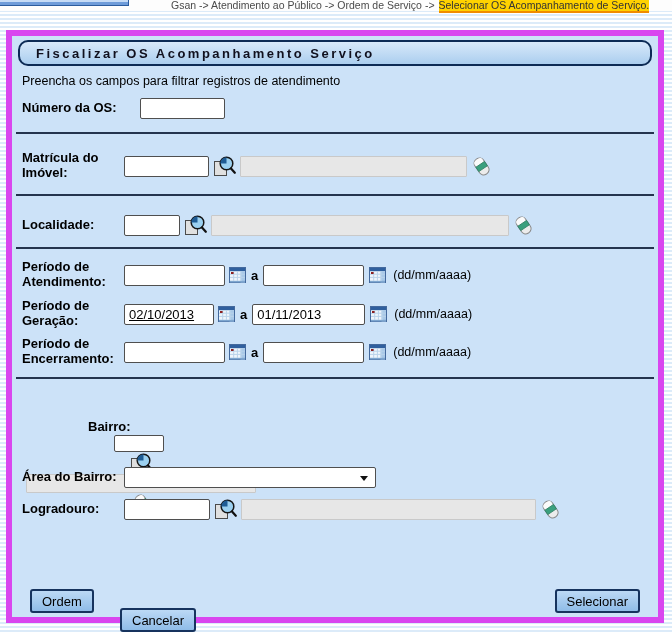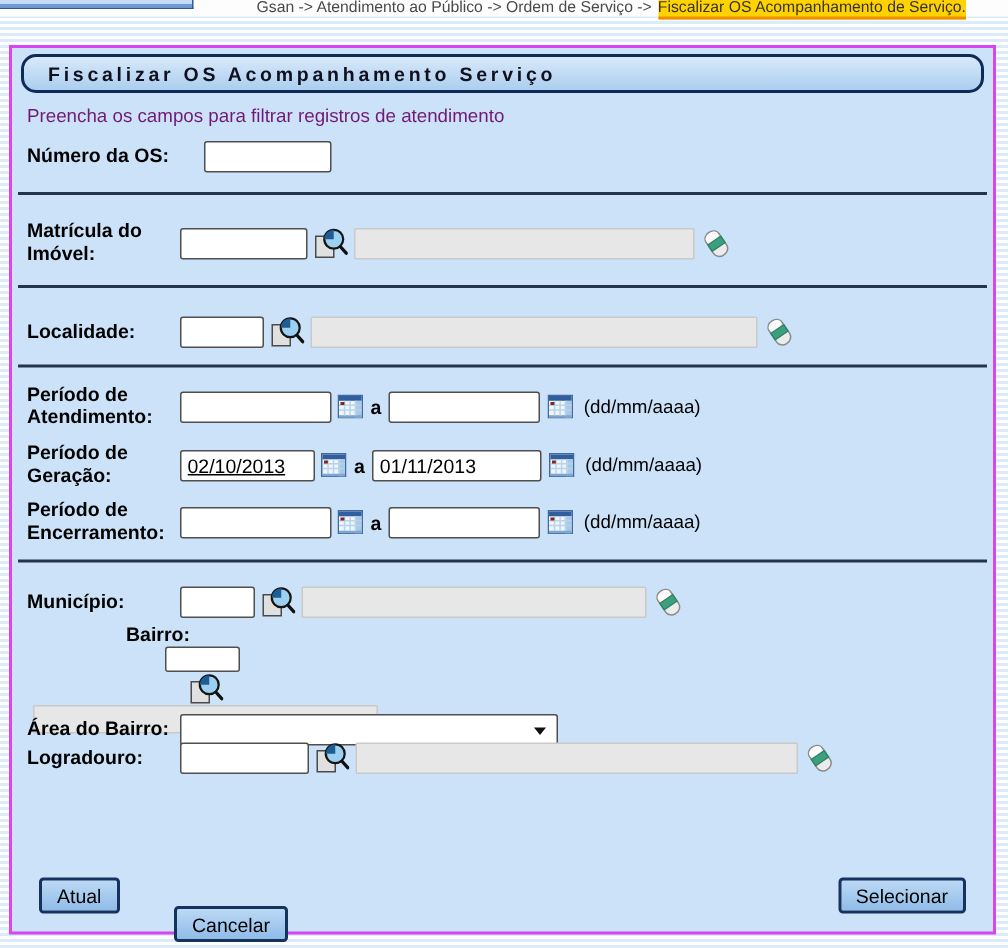--- a/index.html
+++ b/index.html
@@ -10,27 +10,27 @@
   }
   .topbar{position:absolute;top:0;left:0;width:672px;height:11px;background:#fdfdfd;}
   .loadbar{position:absolute;top:0;left:0;width:128px;height:5px;
     background:linear-gradient(180deg,#c6dbf5 0 50%,#6f9cd9 50% 100%);
     border-bottom:1px solid #2c5c9e;border-right:1px solid #2c5c9e;}
   .breadcrumb{position:absolute;top:0;left:171px;height:11px;font-size:10.5px;
     color:#4a4a4a;white-space:nowrap;line-height:11px;}
   .bc-cur{background:#ffd200;border-bottom:2px solid #f08c00;color:#333;margin-left:4px;}
 
   .panel{position:absolute;left:6px;top:30px;width:658px;height:593px;
-    box-sizing:border-box;border:2px solid #d946ef;background:#cce2f8;}
+    box-sizing:border-box;border:6px solid #d946ef;background:#cce2f8;}
   .titlebox{position:absolute;top:4px;left:6px;right:6px;height:26px;box-sizing:border-box;
     border:2px solid #0d2b55;border-radius:10px;
     background:linear-gradient(180deg,#d8e9fa,#abceef);
     display:flex;align-items:center;padding-left:16px;
     font-size:13px;font-weight:bold;letter-spacing:2.5px;color:#10101e;}
-  .intro{position:absolute;top:38px;left:10px;font-size:12.5px;color:#701a75;}
+  .intro{position:absolute;top:38px;left:10px;font-size:12.5px;color:#000000;}
 
   .row{position:absolute;left:10px;display:flex;align-items:center;}
   .lbl{width:102px;flex:none;font-size:13px;font-weight:bold;color:#000;line-height:1.15;}
   .txt{height:21px;box-sizing:border-box;border:1px solid #4f4f4f;border-radius:2px;
     background:#fff;font-family:inherit;font-size:13px;padding:0 4px;color:#000;}
   .dis{height:21px;box-sizing:border-box;border:1px solid #c9c9c9;border-radius:1px;
     background:#e7e7e7;}
   .sep{position:absolute;left:4px;right:4px;height:0;border-top:2px solid #24344e;}
   .ico{flex:none;display:inline-block;line-height:0;cursor:pointer;}
   .conj{font-size:13px;font-weight:bold;margin:0 5px;}
@@ -73,21 +73,21 @@
       <rect x="11.5" y="4.2" width="4.5" height="11.3" fill="#a9c9e8"></rect>
       <rect x="1" y="13.8" width="15" height="1.7" fill="#7ea6cf"></rect>
       <path d="M1 7.2 H16 M1 10.4 H16 M4.7 4.2 V14 M8.4 4.2 V14 M12.1 4.2 V14" stroke="#b9d3ea" stroke-width="1" fill="none"></path>
       <rect x="2" y="5" width="2.6" height="2" fill="#8c2020"></rect>
     </g>
   </defs>
 </svg>
 
 <div class="topbar"></div>
 <div class="loadbar"></div>
-<div class="breadcrumb"><span>Gsan -&gt; Atendimento ao Público -&gt; Ordem de Serviço -&gt;</span><span class="bc-cur">Fiscalizar OS Acompanhamento de Serviço.</span></div>
+<div class="breadcrumb"><span>Gsan -&gt; Atendimento ao Público -&gt; Ordem de Serviço -&gt;</span><span class="bc-cur">Selecionar OS Acompanhamento de Serviço.</span></div>
 
 <div class="panel">
 
   <div class="titlebox">
     <span>Fiscalizar OS Acompanhamento Serviço</span>
   </div>
 
   <div class="intro">Preencha os campos para filtrar registros de atendimento</div>
 
   <div class="row" style="top:52px;height:40px;gap:16px;">
@@ -158,62 +158,51 @@
         </svg></span>
     <span class="conj">a</span>
     <input class="txt" style="width: 101px;" value="">
     <span class="ico gap5"><svg width="17" height="16" viewBox="0 0 17 16">
           <use href="#ic-calendar"></use>
         </svg></span>
     <span class="fmt">(dd/mm/aaaa)</span>
   </div>
   <div class="sep" style="top:341px;"></div>
 
-  <div class="row" style="top:350px;height:38px;">
-    <div class="lbl">Município:</div>
-    <input class="txt" style="width: 50px;" value="">
-    <span class="ico gap4"><svg width="23" height="22" viewBox="0 0 23 22">
-          <use href="#ic-search"></use>
-        </svg></span>
-    <input class="dis gap4" style="width: 230px;" disabled="" value="">
-    <span class="ico gap6"><svg width="17" height="21" viewBox="0 0 17 21">
-          <use href="#ic-eraser"></use>
-        </svg></span>
-  </div>
 
   <div class="row" style="top:384px;height:38px;flex-direction:column;">
     <div class="lbl">Bairro:</div>
     <input class="txt" style="width: 50px;" value="">
     <span class="ico gap4"><svg width="23" height="22" viewBox="0 0 23 22">
           <use href="#ic-search"></use>
         </svg></span>
     <input class="dis gap4" style="width: 230px;" disabled="" value="">
     <span class="ico gap6"><svg width="17" height="21" viewBox="0 0 17 21">
           <use href="#ic-eraser"></use>
         </svg></span>
   </div>
 
-  <div class="row" style="top:435px;height:38px;">
+  <div class="row" style="top:422px;height:38px;">
     <div class="lbl">Área do Bairro:</div>
     <div class="selectbox" style="width:252px;">
       <span class="sel-val"></span>
       <span class="arrow"></span>
     </div>
   </div>
 
   <div class="row" style="top:454px;height:38px;">
     <div class="lbl">Logradouro:</div>
     <input class="txt" style="width: 86px;" value="">
     <span class="ico gap4"><svg width="23" height="22" viewBox="0 0 23 22">
           <use href="#ic-search"></use>
         </svg></span>
     <input class="dis gap4" style="width: 295px;" disabled="" value="">
     <span class="ico gap6"><svg width="17" height="21" viewBox="0 0 17 21">
           <use href="#ic-eraser"></use>
         </svg></span>
   </div>
 
 
-  <button class="btn" style="top:553px;left:18px;">Atual</button>
+  <button class="btn" style="top:553px;left:18px;">Ordem</button>
   <button class="btn" style="top:559px;left:108px;margin-top:13px;">Cancelar</button>
   <button class="btn" style="top:553px;right:18px;">Selecionar</button>
 
 </div>
 
 </body></html>

